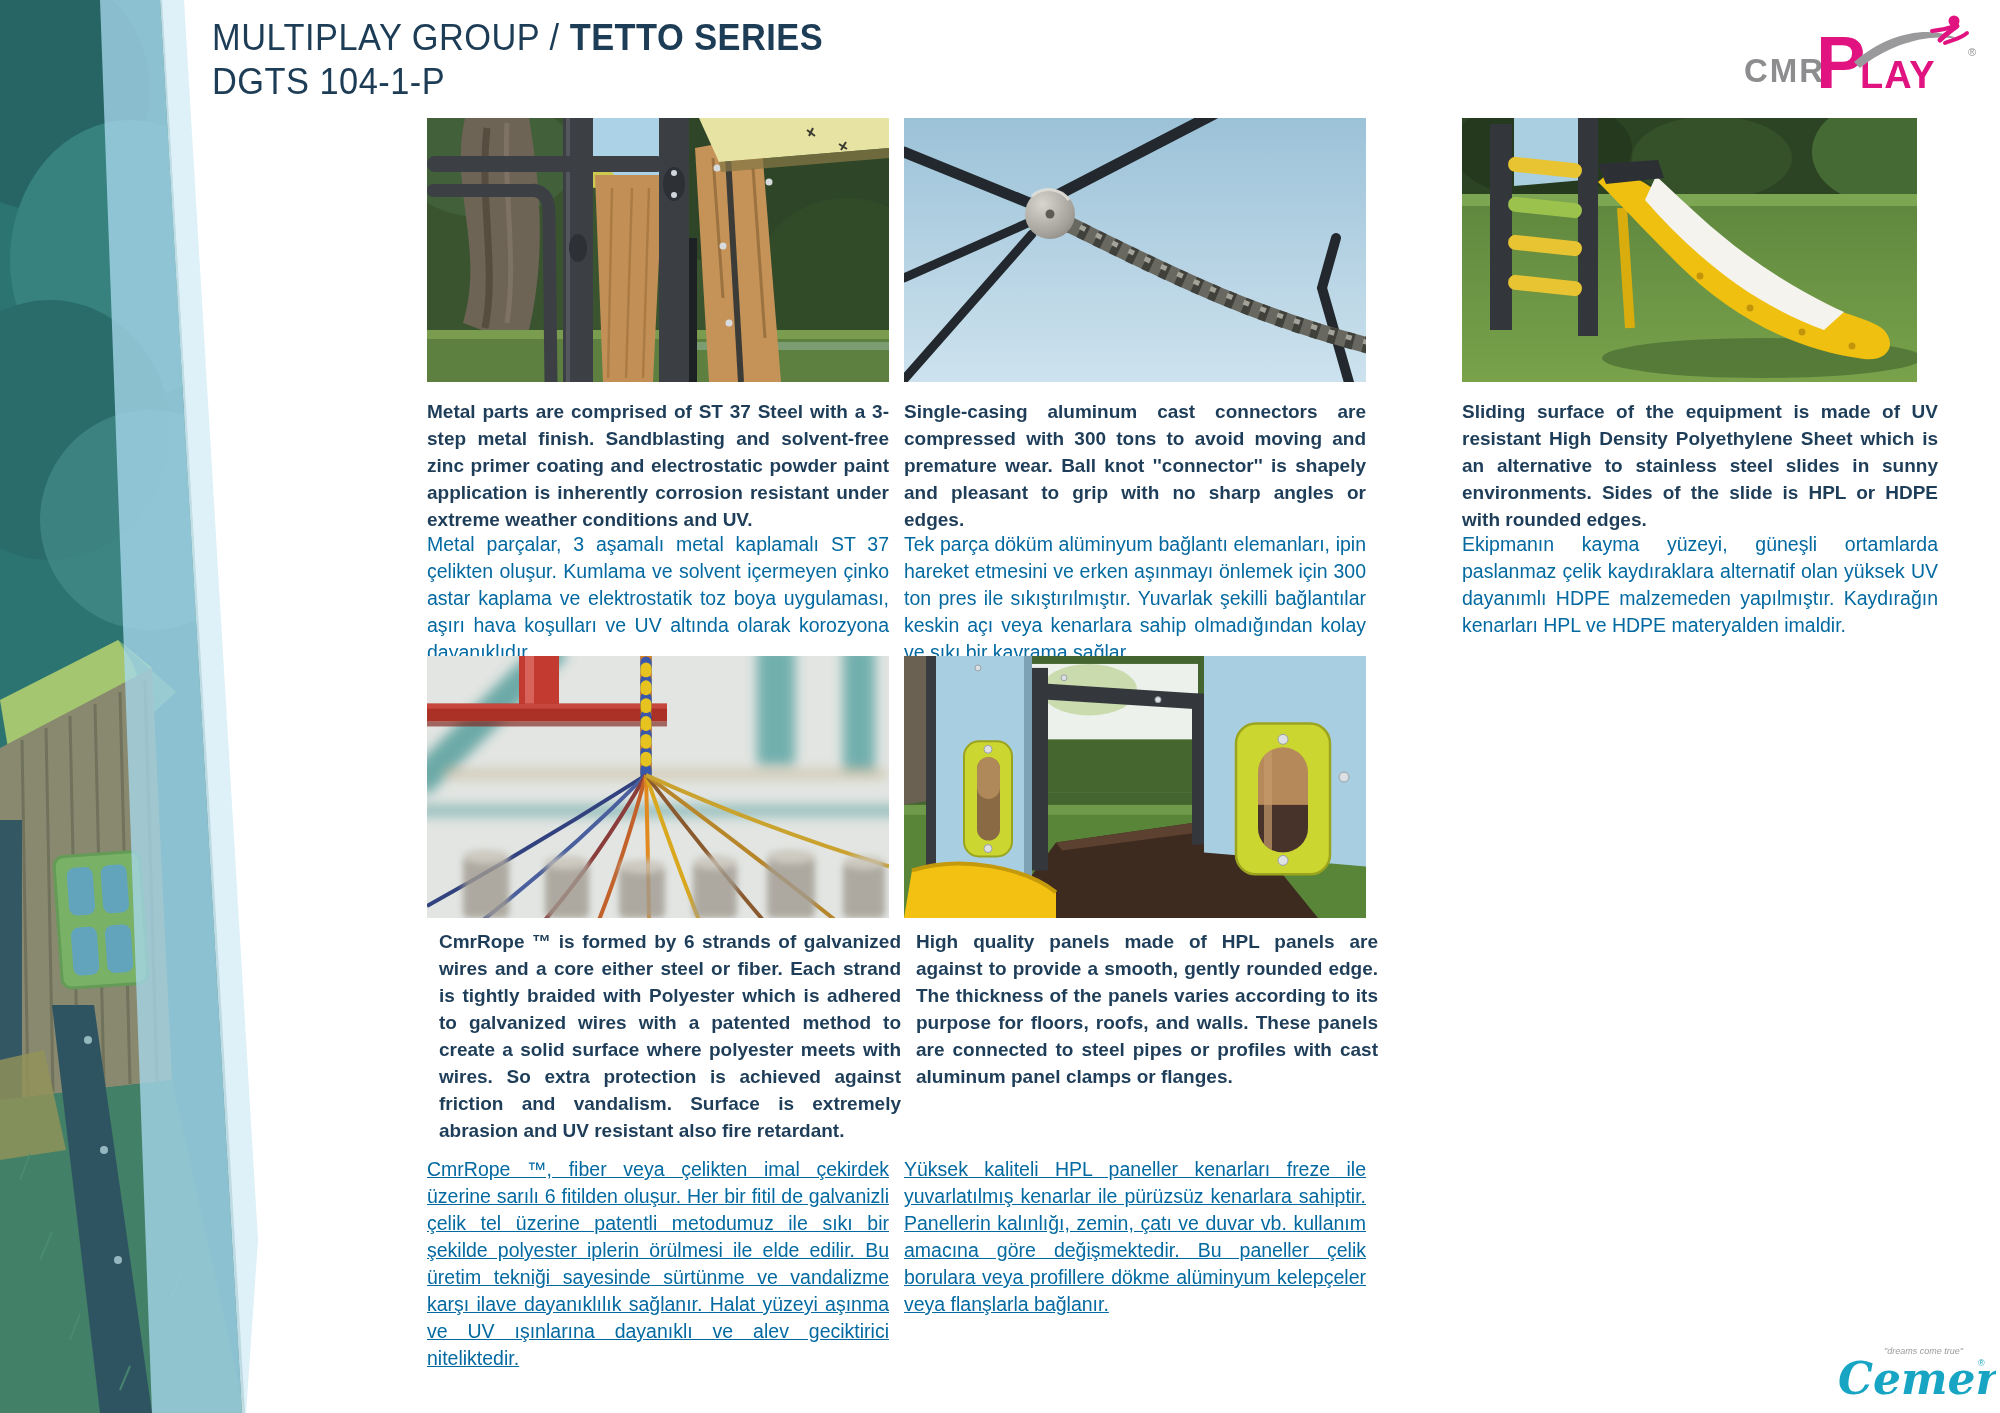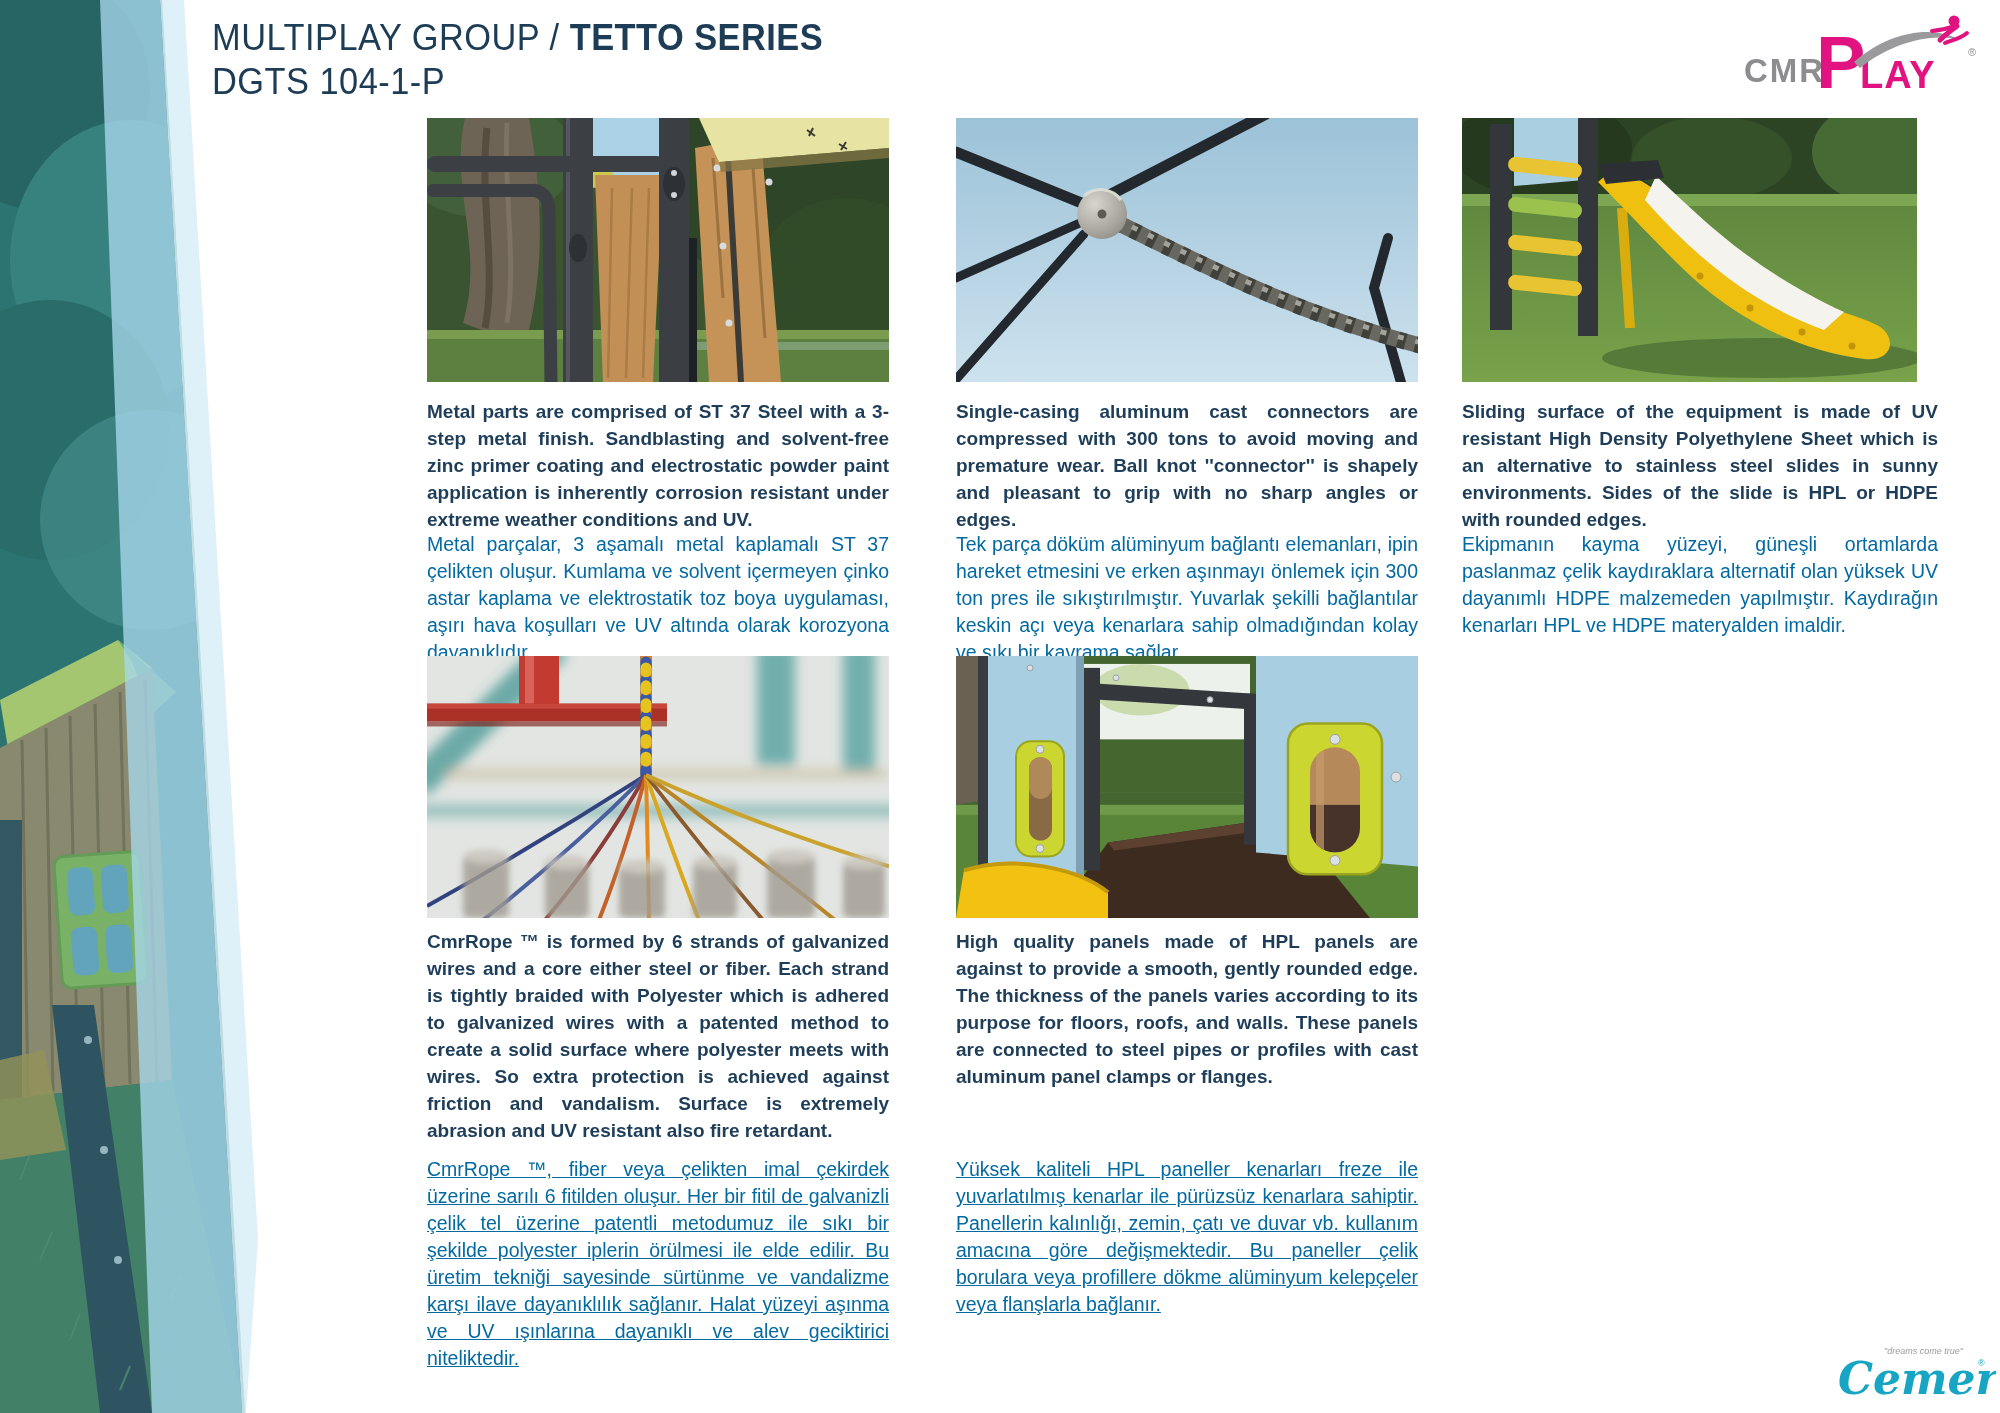--- a/index.html
+++ b/index.html
@@ -19,27 +19,27 @@
   .lg-reg{font-family:"Liberation Sans",sans-serif;font-size:11px;fill:#8d8d90;}
   .cemer-logo{position:absolute;left:1838px;top:1332px;width:158px;height:78px;}
   .cm-name{font-family:"DejaVu Serif",serif;font-style:italic;font-weight:700;font-size:44px;fill:#17a5c3;}
   .cm-tag{font-family:"Liberation Sans",sans-serif;font-style:italic;font-size:9px;fill:#9b9b9b;}
   .cm-reg{font-family:"Liberation Sans",sans-serif;font-size:9px;fill:#17a5c3;}
   .ph{position:absolute;overflow:hidden;background:#dfe5e2;}
   .ph svg{display:block;width:100%;height:100%;}
   .en{position:absolute;margin:0;font-weight:700;color:#1e3d58;font-size:19px;line-height:27px;text-align:justify;}
   .tr{position:absolute;margin:0;color:#0369a1;font-size:19.5px;line-height:27px;text-align:justify;}
   .c1{left:427px;width:462px;}
-  .c2{left:956px;width:462px;}
+  .c2{left:904px;width:462px;}
   .c3{left:1462px;width:476px;}
   .r1p{top:118px;height:264px;}
   .r1e{top:398px;}
   .r1t{top:531px;}
   .r2p{top:656px;height:262px;}
-  .r2e{top:928px;}
+  .r2e{top:928px;margin-left:12px;}
   .r2t{top:1156px;text-decoration:underline;}
   .c3.r1p{width:455px;}
 </style>
 </head>
 <body>
 
 <svg class="left-strip" viewBox="0 0 258 1413" preserveAspectRatio="none">
   <defs>
     <clipPath id="stripClip">
         <polygon points="0,0 162,0 245,1413 0,1413"></polygon>

